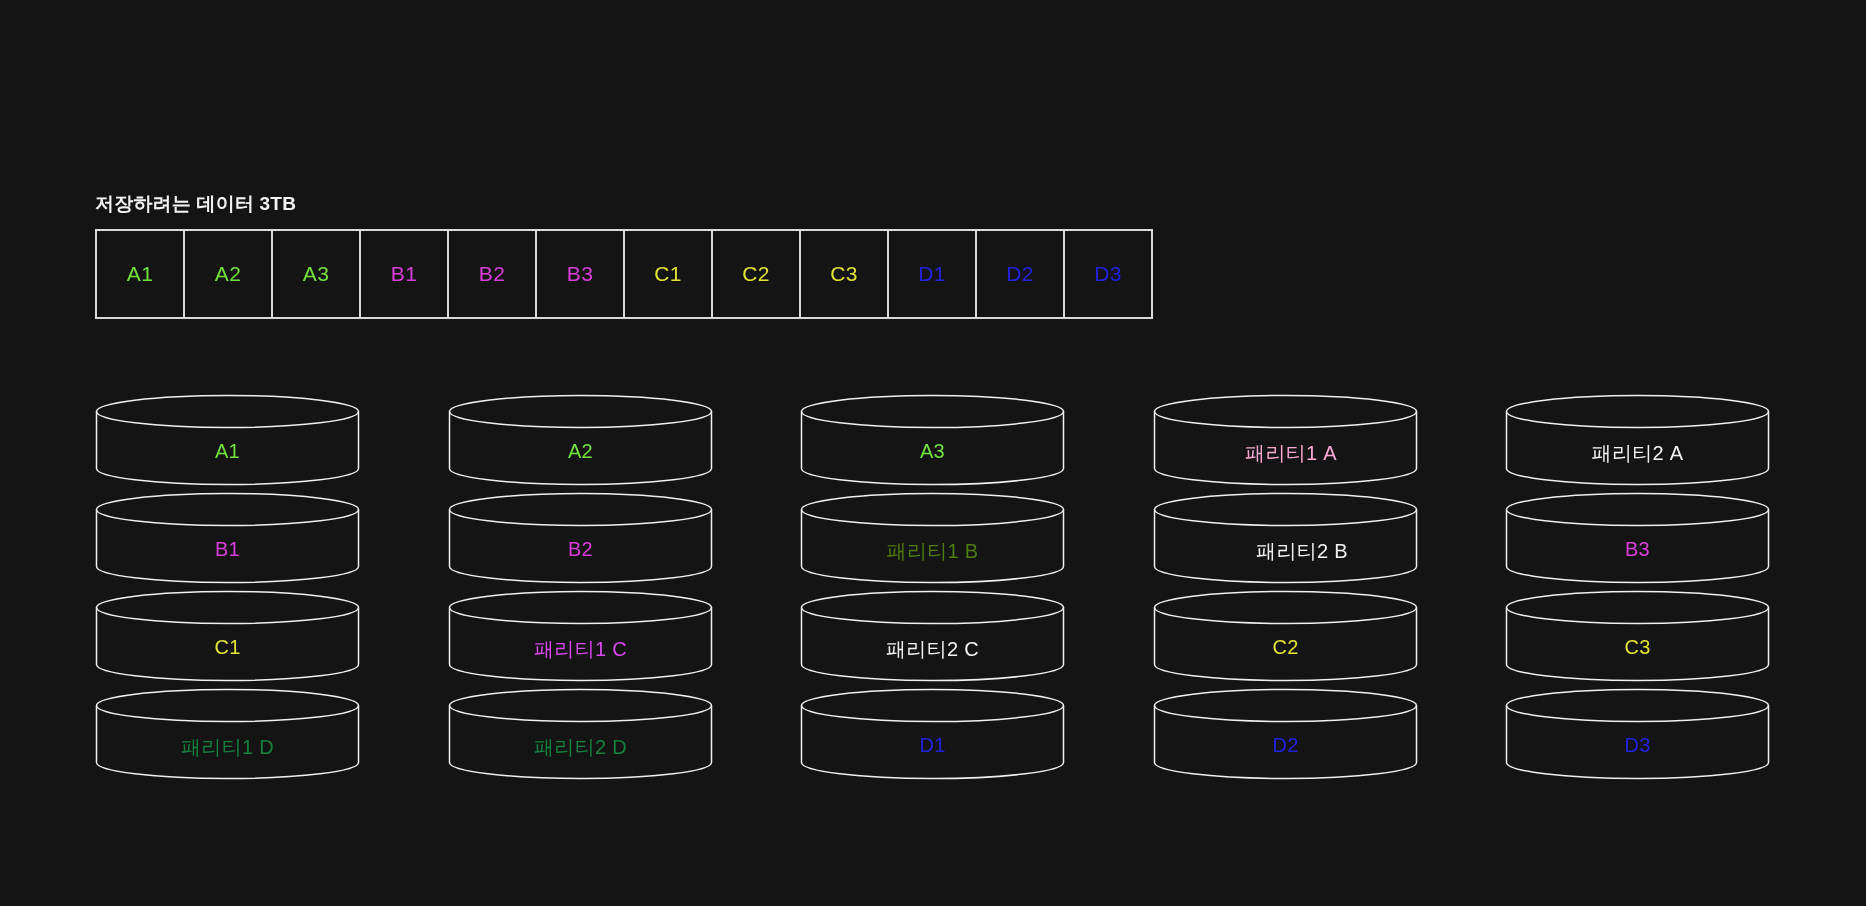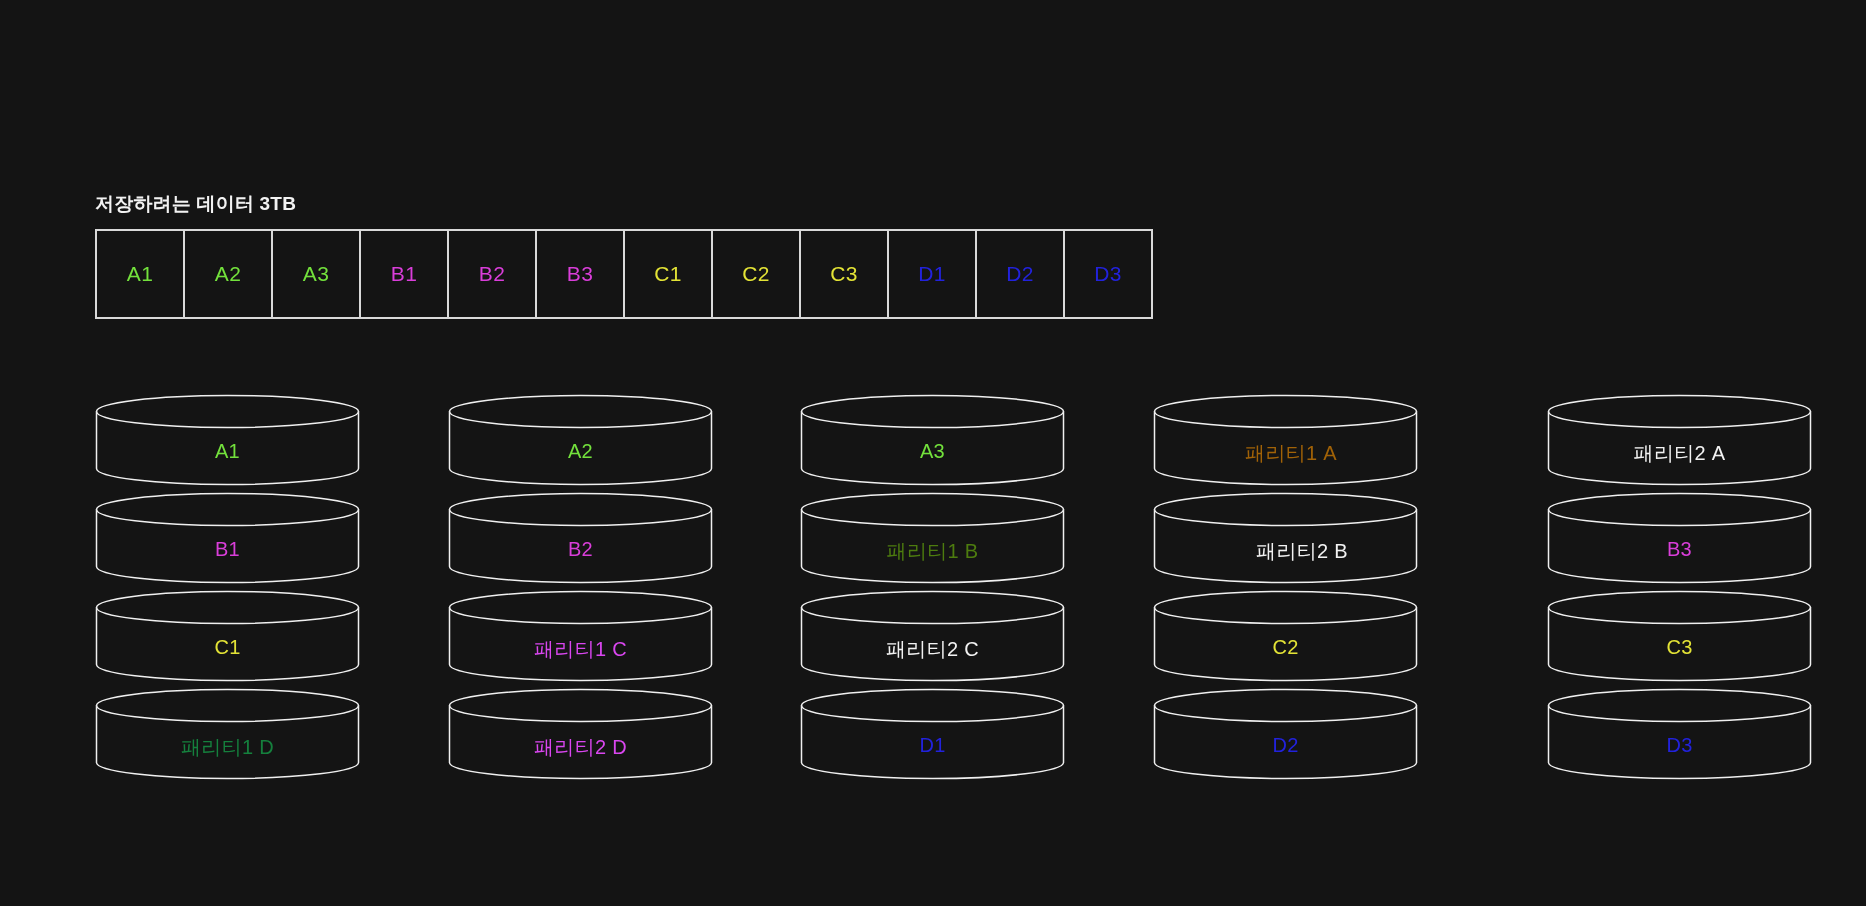--- a/index.html
+++ b/index.html
@@ -180,21 +180,21 @@
             <ellipse cx="132.5" cy="17.5" rx="131" ry="16" fill="none" stroke="#F0F0F0" stroke-width="1.5"></ellipse>
             <path d="M 1.5 17.5 L 1.5 74.5 A 131 16 0 0 0 263.5 74.5 L 263.5 17.5" fill="none" stroke="#F0F0F0" stroke-width="1.5"></path>
           </svg>
           <div class="disk-slot-label" style="color: #d946ef;">패리티1 C</div>
         </div>
         <div class="disk-cylinder">
           <svg width="265" height="92" viewBox="0 0 265 92">
             <ellipse cx="132.5" cy="17.5" rx="131" ry="16" fill="none" stroke="#F0F0F0" stroke-width="1.5"></ellipse>
             <path d="M 1.5 17.5 L 1.5 74.5 A 131 16 0 0 0 263.5 74.5 L 263.5 17.5" fill="none" stroke="#F0F0F0" stroke-width="1.5"></path>
           </svg>
-          <div class="disk-slot-label" style="color: #d946ef;">패리티2 D</div>
+          <div class="disk-slot-label" style="color: #15803d;">패리티2 D</div>
         </div>
       </div>
       <div class="disk-column" style="left: 800px;">
         <div class="disk-cylinder">
           <svg width="265" height="92" viewBox="0 0 265 92">
             <ellipse cx="132.5" cy="17.5" rx="131" ry="16" fill="none" stroke="#F0F0F0" stroke-width="1.5"></ellipse>
             <path d="M 1.5 17.5 L 1.5 74.5 A 131 16 0 0 0 263.5 74.5 L 263.5 17.5" fill="none" stroke="#F0F0F0" stroke-width="1.5"></path>
           </svg>
           <div class="disk-slot-label" style="color: rgb(115, 225, 60);">A3</div>
         </div>
@@ -219,21 +219,21 @@
           </svg>
           <div class="disk-slot-label" style="color: rgb(34, 34, 220);">D1</div>
         </div>
       </div>
       <div class="disk-column" style="left: 1153px;">
         <div class="disk-cylinder">
           <svg width="265" height="92" viewBox="0 0 265 92">
             <ellipse cx="132.5" cy="17.5" rx="131" ry="16" fill="none" stroke="#F0F0F0" stroke-width="1.5"></ellipse>
             <path d="M 1.5 17.5 L 1.5 74.5 A 131 16 0 0 0 263.5 74.5 L 263.5 17.5" fill="none" stroke="#F0F0F0" stroke-width="1.5"></path>
           </svg>
-          <div class="disk-slot-label" style="color: #a16207; padding-left: 11px;">패리티1 A</div>
+          <div class="disk-slot-label" style="color: #f9a8d4; padding-left: 11px;">패리티1 A</div>
         </div>
         <div class="disk-cylinder">
           <svg width="265" height="92" viewBox="0 0 265 92">
             <ellipse cx="132.5" cy="17.5" rx="131" ry="16" fill="none" stroke="#F0F0F0" stroke-width="1.5"></ellipse>
             <path d="M 1.5 17.5 L 1.5 74.5 A 131 16 0 0 0 263.5 74.5 L 263.5 17.5" fill="none" stroke="#F0F0F0" stroke-width="1.5"></path>
           </svg>
           <div class="disk-slot-label" style="color: rgb(242, 242, 242); padding-left: 33px;">패리티2 B</div>
         </div>
         <div class="disk-cylinder">
           <svg width="265" height="92" viewBox="0 0 265 92">
@@ -243,21 +243,21 @@
           <div class="disk-slot-label" style="color: rgb(227, 227, 54);">C2</div>
         </div>
         <div class="disk-cylinder">
           <svg width="265" height="92" viewBox="0 0 265 92">
             <ellipse cx="132.5" cy="17.5" rx="131" ry="16" fill="none" stroke="#F0F0F0" stroke-width="1.5"></ellipse>
             <path d="M 1.5 17.5 L 1.5 74.5 A 131 16 0 0 0 263.5 74.5 L 263.5 17.5" fill="none" stroke="#F0F0F0" stroke-width="1.5"></path>
           </svg>
           <div class="disk-slot-label" style="color: rgb(34, 34, 220);">D2</div>
         </div>
       </div>
-      <div class="disk-column" style="left: 1547px;">
+      <div class="disk-column" style="left: 1505px;">
         <div class="disk-cylinder">
           <svg width="265" height="92" viewBox="0 0 265 92">
             <ellipse cx="132.5" cy="17.5" rx="131" ry="16" fill="none" stroke="#F0F0F0" stroke-width="1.5"></ellipse>
             <path d="M 1.5 17.5 L 1.5 74.5 A 131 16 0 0 0 263.5 74.5 L 263.5 17.5" fill="none" stroke="#F0F0F0" stroke-width="1.5"></path>
           </svg>
           <div class="disk-slot-label" style="color: rgb(242, 242, 242);">패리티2 A</div>
         </div>
         <div class="disk-cylinder">
           <svg width="265" height="92" viewBox="0 0 265 92">
             <ellipse cx="132.5" cy="17.5" rx="131" ry="16" fill="none" stroke="#F0F0F0" stroke-width="1.5"></ellipse>

